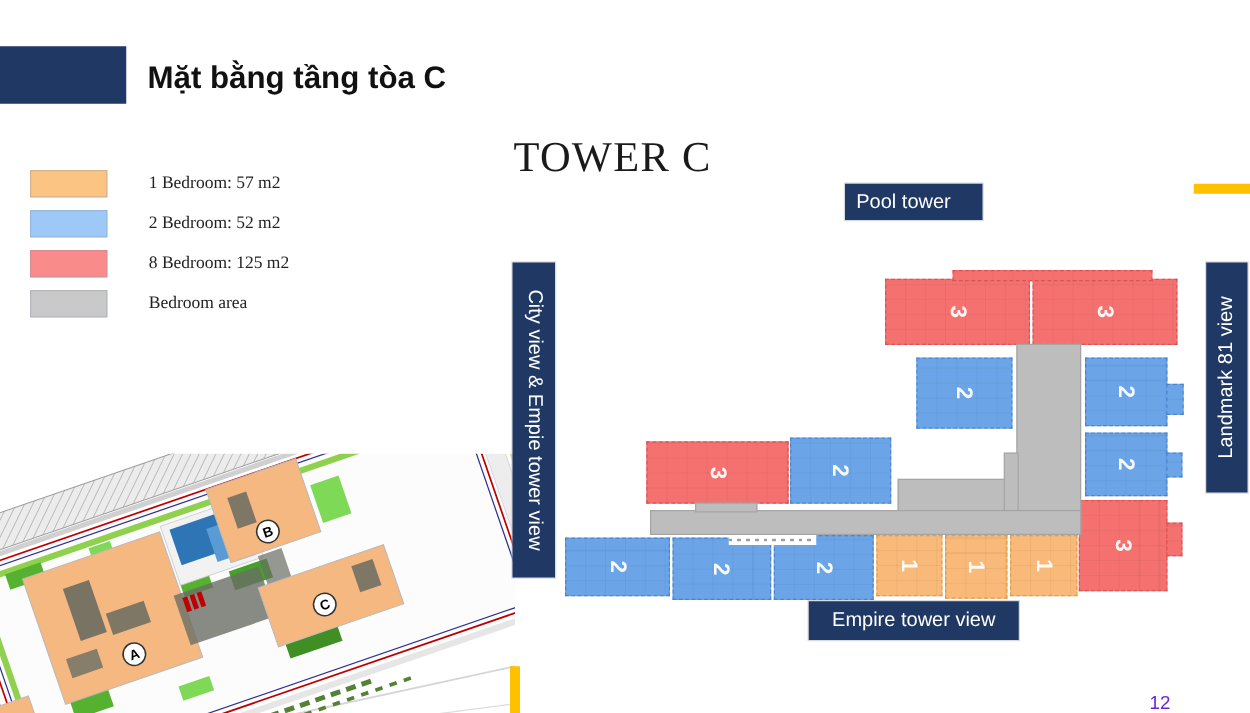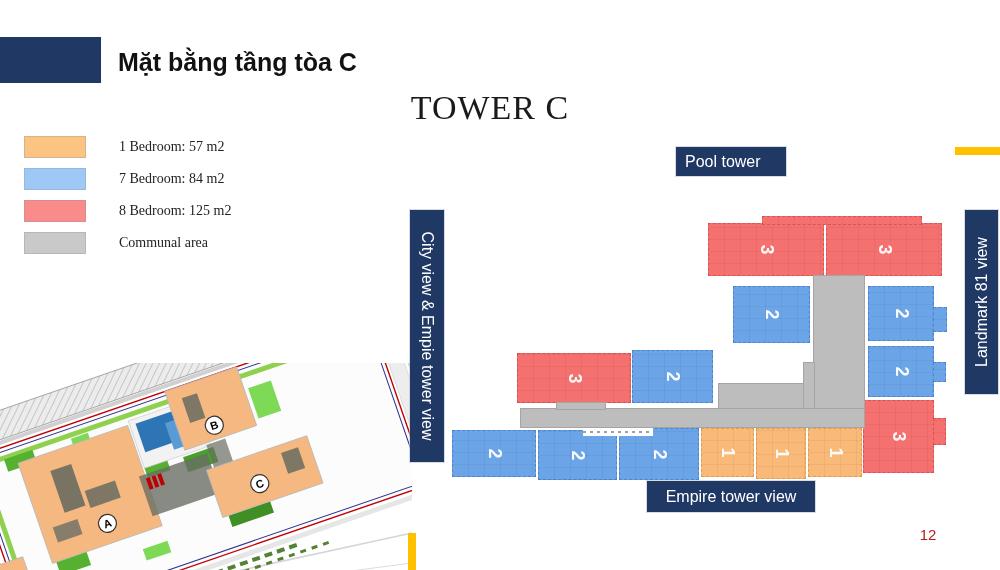--- a/index.html
+++ b/index.html
@@ -2,21 +2,21 @@
 <html style="--navy: #1F3864; --yellow: #FFC000; --bed1: #F9B978; --bed2: #6BA5E7; --bed3: #F4716F; --communal: #BDBDBD; --legend_bed1: #FBC483; --legend_bed2: #9EC9F7; --legend_bed3: #F98B8B; --legend_communal: #C9C9C9;"><head>
 <meta charset="utf-8">
 <style>
   html,body{margin:0;padding:0;background:#fff;}
   .slide{position:relative;width:1000px;height:570px;background:#ffffff;overflow:hidden;
          font-family:"Liberation Sans",sans-serif;margin-top:20px;}
 
   
   .accent-block{position:absolute;left:0;top:17px;width:101px;height:46px;background:var(--navy);}
   .slide-title{position:absolute;left:118px;top:28px;font-size:25px;font-weight:bold;color:#111;}
-  .tower-title{position:absolute;left:360px;top:69px;width:260px;text-align:center;
+  .tower-title{position:absolute;left:360px;top:88px;width:260px;text-align:center;
                font-family:"Liberation Serif",serif;font-size:34px;color:#1a1a1a;letter-spacing:1px;}
 
   
   .legend{position:absolute;left:24px;top:116px;}
   .legend-row{display:flex;align-items:center;margin-bottom:10px;height:22px;gap:11px;}
   .legend-swatch{width:62px;height:22px;border:1px solid rgba(140,150,165,.35);box-sizing:border-box;}
   .legend-label{margin-left:22px;font-family:"Liberation Serif",serif;font-size:14px;color:#222;}
 
   
   .vbox{position:absolute;background:var(--navy);color:#fff;display:flex;align-items:center;
@@ -27,22 +27,22 @@
   .vbox-bottom{left:647px;top:461px;width:168px;height:31px;font-size:17px;}
   .vbox-left{left:410px;top:190px;width:34px;height:252px;}
   .vbox-left span{transform:rotate(90deg);}
   .vbox-right{left:965px;top:190px;width:33px;height:184px;}
   .vbox-right span{transform:rotate(-90deg);}
 
   
   .ybar-top{position:absolute;left:955px;top:127px;width:45px;height:8px;background:var(--yellow);}
   .ybar-side{position:absolute;left:408px;top:513px;width:8px;height:55px;background:var(--yellow);}
 
-  .page-number{position:absolute;left:908px;top:506px;width:40px;text-align:center;
-               font-size:15px;color:#b91c1c;}
+  .page-number{position:absolute;left:908px;top:534px;width:40px;text-align:center;
+               font-size:15px;color:#6d28d9;}
 
   
   .floorplan{position:absolute;left:0;top:0;width:1000px;height:570px;pointer-events:none;}
   .unit{position:absolute;box-sizing:border-box;display:flex;align-items:center;justify-content:center;
         background:
           repeating-linear-gradient(0deg,transparent 0 11px,rgba(0,0,0,.045) 11px 12px),
           repeating-linear-gradient(90deg,transparent 0 15px,rgba(0,0,0,.045) 15px 16px);}
   .unit .num{color:#fff;font-weight:bold;font-size:18px;transform:rotate(90deg);opacity:.95;}
   .unit--bed1{border:1px dashed rgba(205,135,45,.55);}
   .unit--bed2{border:1px dashed rgba(40,95,175,.45);}
@@ -61,29 +61,29 @@
   <div class="slide-title">Mặt bằng tầng tòa C</div>
   <div class="tower-title">TOWER C</div>
 
   <div class="legend" id="legend-list">
       <div class="legend-row">
         <div class="legend-swatch" style="background: rgb(251, 196, 131);"></div>
         <div class="legend-label">1 Bedroom: 57 m2</div>
       </div>
       <div class="legend-row">
         <div class="legend-swatch" style="background: rgb(158, 201, 247);"></div>
-        <div class="legend-label">7 Bedroom: 84 m2</div>
+        <div class="legend-label">2 Bedroom: 52 m2</div>
       </div>
       <div class="legend-row">
         <div class="legend-swatch" style="background: rgb(249, 139, 139);"></div>
         <div class="legend-label">8 Bedroom: 125 m2</div>
       </div>
       <div class="legend-row">
         <div class="legend-swatch" style="background: rgb(201, 201, 201);"></div>
-        <div class="legend-label">Communal area</div>
+        <div class="legend-label">Bedroom area</div>
       </div>
     </div>
 
   <svg style="position:absolute;left:0;top:343px;" width="412" height="227" viewBox="0 0 412 227">
     <defs>
       <pattern id="hatch" width="6" height="6" patternUnits="userSpaceOnUse" patternTransform="rotate(45)">
         <rect width="6" height="6" fill="#ececec"></rect>
         <line x1="0" y1="0" x2="0" y2="6" stroke="#b5b5b5" stroke-width="1.4"></line>
       </pattern>
     </defs>

